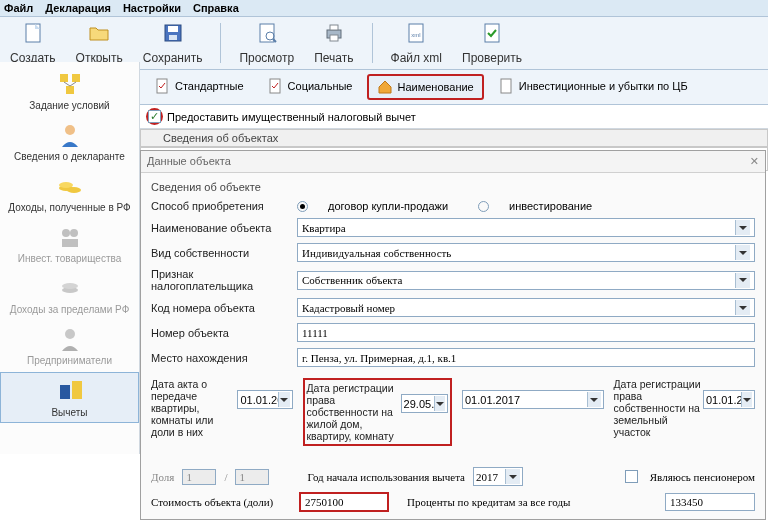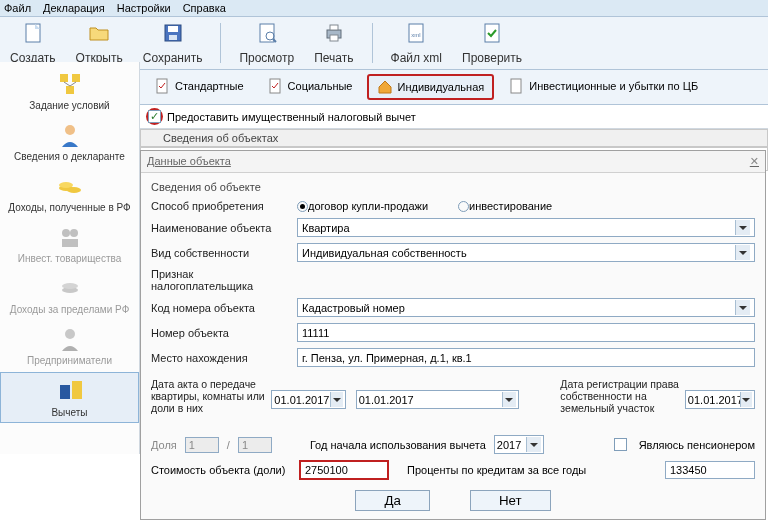--- a/index.html
+++ b/index.html
@@ -1,20 +1,20 @@
 <!DOCTYPE html>
 <html><head>
 <meta charset="utf-8">
 <style>
   * { box-sizing: border-box; margin: 0; padding: 0; }
   body { font-family: Tahoma, Arial, sans-serif; font-size: 11px; color: #000; background: #fff; width: 768px; height: 520px; overflow: hidden; position: relative; }
   
   
   .menubar { background: #dbe9f4; padding: 2px 4px; display: flex; gap: 12px; border-bottom: 1px solid #b0c4d8; }
-  .menubar span { cursor: default; }
+  .menubar span { cursor: default; font-weight: bold; }
   
   
   .toolbar { background: #eef4fa; border-bottom: 1px solid #b0c4d8; display: flex; align-items: center; padding: 2px 4px; gap: 8px; }
   .toolbar .sep { width: 1px; height: 40px; background: #b0c4d8; margin: 0 4px; }
   .toolbar .tbbtn { display: flex; flex-direction: column; align-items: center; padding: 2px 6px; cursor: pointer; }
   .toolbar .tbbtn svg { width: 24px; height: 24px; }
   .toolbar .tbbtn span { margin-top: 6px; font-size: 12px; color: #333; }
   
   
   .tabstrip { background: #eef4fa; padding: 4px 6px; display: flex; gap: 6px; align-items: flex-start; border-bottom: 1px solid #b0c4d8; margin-left: 140px; }
@@ -33,42 +33,42 @@
   
   
   .sidebar { position: absolute; left: 0; top: 62px; width: 140px; height: 392px; background: #fcfcfc; border-right: 1px solid #d0d8e0; display: flex; flex-direction: column; align-items: center; padding-top: 4px; gap: 2px; }
   .side-item { display: flex; flex-direction: column; align-items: center; padding: 4px 2px; width: 100%; text-align: center; font-size: 10px; color: #333; cursor: pointer; }
   .side-item.disabled { color: #9a9a9a; }
   .side-item.selected { background: #e6eef7; border: 1px solid #8db4d8; }
   .side-item svg { width: 28px; height: 28px; margin-bottom: 2px; }
   
   
   .dialog { position: absolute; left: 140px; top: 150px; width: 626px; height: 370px; background: #fafafa; border: 1px solid #a0a0a0; }
-  .dlg-title { background: #f4f4f4; border-bottom: 1px solid #d0d0d0; padding: 4px 6px; color: #666; font-size: 11px; display: flex; justify-content: space-between; text-decoration: underline; }
+  .dlg-title { background: #f4f4f4; border-bottom: 1px solid #d0d0d0; padding: 4px 6px; color: #666; font-size: 11px; display: flex; justify-content: space-between; }
   .dlg-close { cursor: pointer; color: #888; }
   .dlg-body { padding: 6px 10px; }
   .dlg-section { color: #444; padding: 2px 0 4px 0; }
   .form-row { display: flex; align-items: center; padding: 3px 0; gap: 6px; }
   .form-label { width: 140px; color: #222; }
   .radio-grp { display: flex; gap: 30px; }
-  .radio { display: flex; align-items: center; gap: 0; }
+  .radio { display: flex; align-items: center; gap: 20px; }
   .field { flex: 1; border: 1px solid #8faac4; background: #fff; padding: 2px 4px; height: 19px; display: flex; align-items: center; justify-content: space-between; }
-  .field input { border: none; outline: none; width: 100%; font-family: Liberation Sans, sans-serif; font-size: 11px; }
+  .field input { border: none; outline: none; width: 100%; font-family: Liberation Serif, serif; font-size: 11px; }
   .drop-arrow { width: 15px; height: 15px; background: #e4ecf4; border-left: 1px solid #a8bed2; display: flex; align-items: center; justify-content: center; }
   .drop-arrow::after { content: ""; border-left: 4px solid transparent; border-right: 4px solid transparent; border-top: 4px solid #333; }
   
   
   .date-cols { display: flex; gap: 10px; margin-top: 8px; }
   .date-col { flex: 1; display: flex; flex-direction: row; }
   .date-col .dlabel { font-size: 10.5px; color: #222; min-height: 52px; }
   .date-col.highlight { border: 2px solid #c02020; padding: 2px; }
   .date-field { border: 1px solid #8faac4; background: #fff; height: 19px; display: flex; align-items: center; padding: 0 2px; margin-top: 12px; }
   .date-field input { border: none; outline: none; width: 100%; font-family: inherit; font-size: 11px; }
   
-  .bottom-rows { margin-top: 2px; }
+  .bottom-rows { margin-top: 18px; font-family: Liberation Serif, serif; }
   .br { display: flex; align-items: center; gap: 8px; padding: 3px 0; }
   .small-field { border: 1px solid #8faac4; background: #fff; padding: 1px 3px; width: 34px; }
   .small-field.disabled { background: #ececec; color: #888; }
   .num-field { border: 1px solid #8faac4; background: #fff; padding: 2px 4px; width: 90px; }
   .num-field.highlight { border: 2px solid #c02020; }
   .year-field { border: 1px solid #8faac4; background: #fff; padding: 1px 2px; width: 50px; display: flex; align-items: center; }
   .pension-chk { display: flex; align-items: center; gap: 12px; }
   
   .dlg-buttons { position: absolute; bottom: 4px; left: 0; right: 0; display: flex; justify-content: center; gap: 40px; padding: 4px; }
   .dlg-btn { border: 1px solid #8ca4bc; background: #eef4fa; padding: 2px 28px; cursor: pointer; }
@@ -211,21 +211,21 @@
     <svg viewBox="0 0 16 16">
         <rect x="2" y="1" width="10" height="14" fill="#fff" stroke="#888"></rect>
         <path d="M4 8 l2 2 l4 -5" stroke="#c02020" fill="none"></path>
       </svg>
     <span>Социальные</span>
   </div>
   <div class="tab selected">
     <svg viewBox="0 0 16 16">
         <path d="M2 8 L8 2 L14 8 V14 H2 Z" fill="#f0a838" stroke="#c07818"></path>
       </svg>
-    <span>Индивидуальная</span>
+    <span>Наименование</span>
   </div>
   <div class="tab">
     <svg viewBox="0 0 16 16">
         <rect x="2" y="1" width="10" height="14" fill="#fff" stroke="#888"></rect>
       </svg>
     <span>Инвестиционные и убытки по ЦБ</span>
   </div>
 </div>
 
 <div class="chkrow">
@@ -279,20 +279,24 @@
       </div>
     <div class="form-row">
         <div class="form-label">Вид собственности</div>
         <div class="field">
           <input value="Индивидуальная собственность" style="">
           <span class="drop-arrow"></span>
         </div>
       </div>
     <div class="form-row">
         <div class="form-label">Признак налогоплательщика</div>
+        <div class="field">
+          <input value="Собственник объекта" style="">
+          <span class="drop-arrow"></span>
+        </div>
       </div>
     <div class="form-row">
         <div class="form-label">Код номера объекта</div>
         <div class="field">
           <input value="Кадастровый номер" style="">
           <span class="drop-arrow"></span>
         </div>
       </div>
     <div class="form-row">
         <div class="form-label">Номер объекта</div>
@@ -305,20 +309,27 @@
         <div class="field">
           <input value="г. Пенза, ул. Примерная, д.1, кв.1" style="">
         </div>
       </div>
 
     <div class="date-cols">
       <div class="date-col">
         <div class="dlabel">Дата акта о передаче квартиры, комнаты или доли в них</div>
         <div class="date-field">
             <input value="01.01.2017" style="">
+            <span class="drop-arrow"></span>
+          </div>
+      </div>
+      <div class="date-col highlight">
+        <div class="dlabel">Дата регистрации права собственности на жилой дом, квартиру, комнату</div>
+        <div class="date-field">
+            <input value="29.05.2017" style="">
             <span class="drop-arrow"></span>
           </div>
       </div>
       <div class="date-col">
         <div class="date-field">
             <input value="01.01.2017" style="">
             <span class="drop-arrow"></span>
           </div>
       </div>
       <div class="date-col">
@@ -348,17 +359,13 @@
       </div>
       <div class="br">
         <span style="width:140px">Стоимость объекта (доли)</span>
         <span class="num-field highlight">2750100</span>
         <span style="margin-left:10px">Проценты по кредитам за все годы</span>
         <span class="num-field" style="margin-left:auto">133450</span>
       </div>
 
     </div>
   </div>
-  <div class="dlg-buttons">
-    <button class="dlg-btn">Да</button>
-    <button class="dlg-btn">Нет</button>
-  </div>
 </div>
 
 </body></html>

